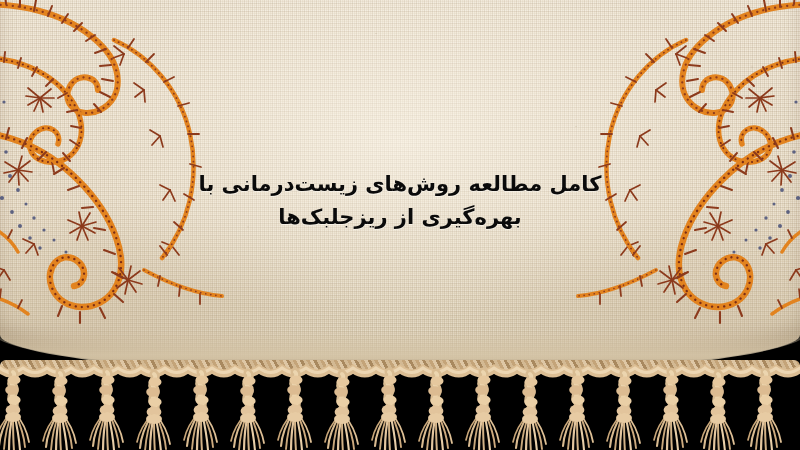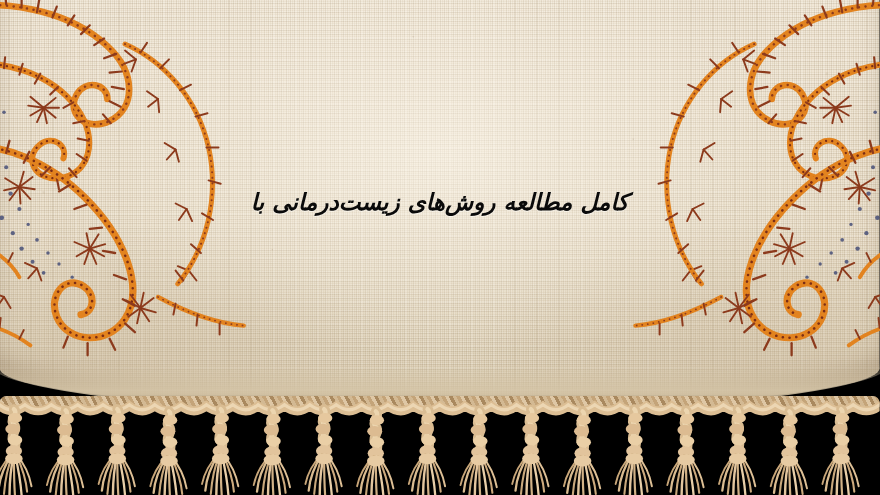--- a/index.html
+++ b/index.html
@@ -54,21 +54,20 @@
   .title{
     position:absolute;left:0;right:0;top:168px;
     text-align:center;
     color:#0a0a0a;
     font-size:21px;
     font-weight:700;
     line-height:33px;
     letter-spacing:0;
     direction:rtl;
     text-shadow:0 1px 0 rgba(255,253,247,.55);
-    font-style:italic;
   }
   .title .ln{display:block;white-space:nowrap;}
 
   
   .blackband{
     position:absolute;left:0;top:360px;width:800px;height:90px;
     background:#000000;
   }
   .cord{
     position:absolute;left:0;top:360px;width:800px;height:12px;
@@ -483,20 +482,21 @@
         <path d="M20 232 l0 -9"></path>
         <path d="M34 244 l4 -8"></path>
       <path d="M8 300 l-2 -9"></path>
         <path d="M26 304 l1 -9"></path>
         <path d="M44 314 l4 -8"></path>
     </g>
   </svg>
 
   <div class="title">
     <span class="ln">کامل مطالعه روش‌های زیست‌درمانی با</span>
+    <span class="ln">بهره‌گیری از ریزجلبک‌ها</span>
   </div>
 
   <div class="blackband"></div>
   <div class="cord"></div>
 
   <svg class="fringe" viewBox="0 0 800 86" xmlns="http://www.w3.org/2000/svg">
     <defs>
       <g id="tassel-unit">
 
         <path d="M0 0 C 5 4, -5 9, 0 14 C 5 19, -5 24, 0 29 C 5 34, -4 38, 0 42" stroke="#d9bc92" stroke-width="9" fill="none" stroke-linecap="round"></path>

